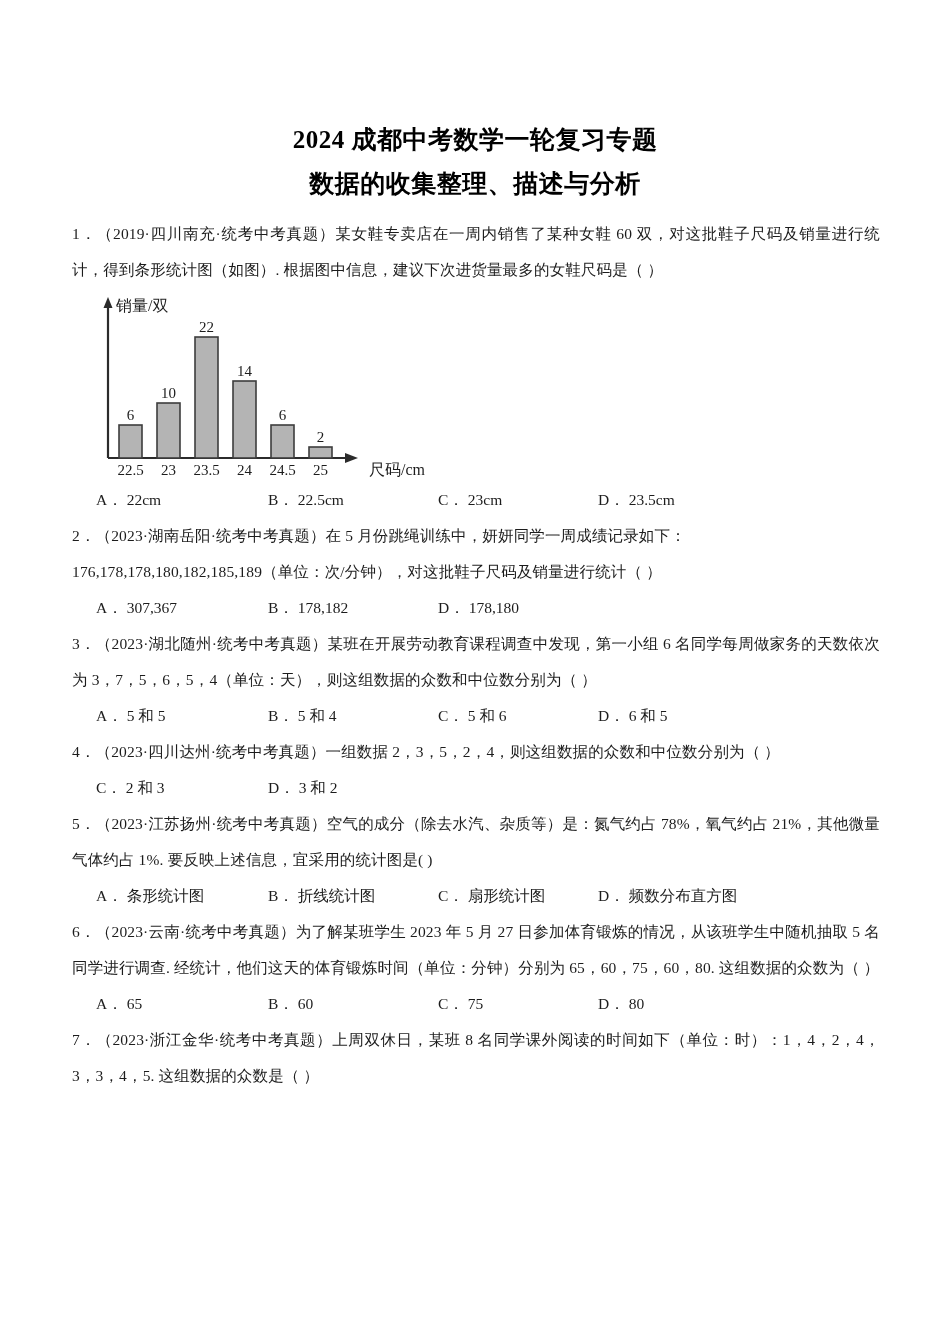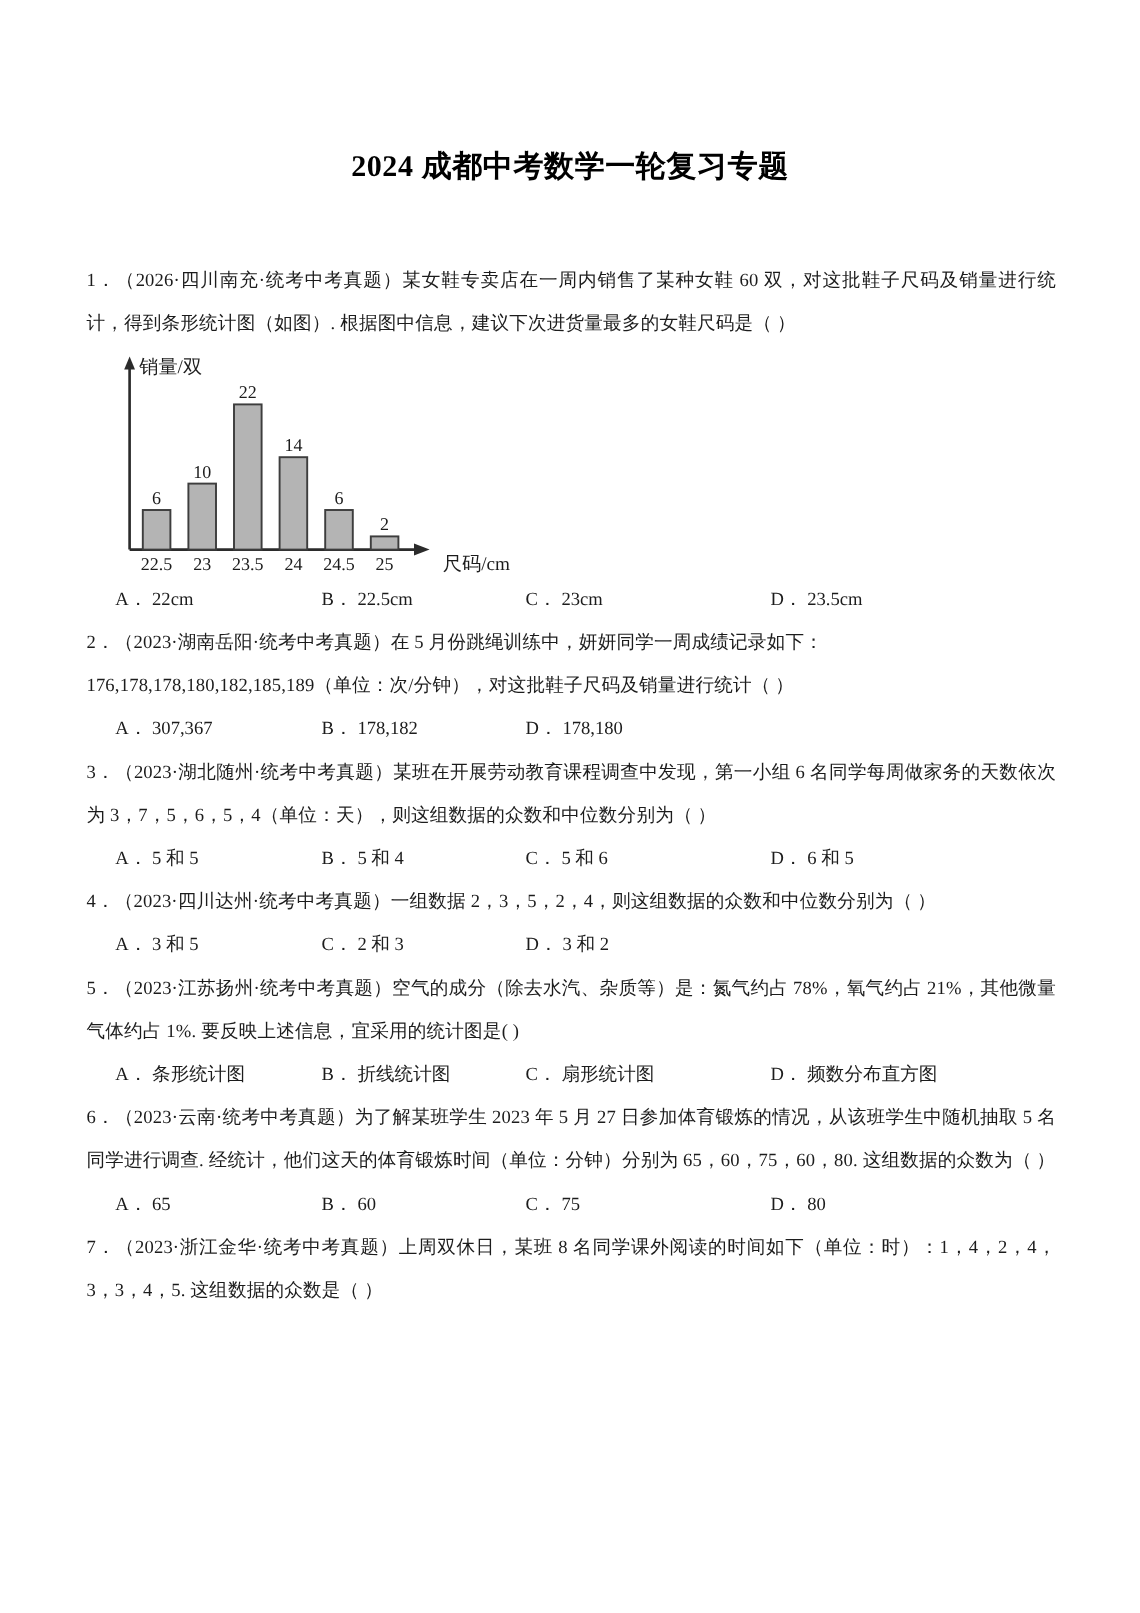--- a/index.html
+++ b/index.html
@@ -74,47 +74,48 @@
     font-size: 15.5px;
     line-height: 36px;
     color: #1c1c1c;
   }
   .opt {
     flex: 0 0 auto;
   }
   .opt:nth-child(1) { width: 172px; margin-left: 24px; }
   .opt:nth-child(2) { width: 170px; }
   .opt:nth-child(3) { width: 160px; }
-  .opt:nth-child(4) { width: auto; margin-left: 44px; }
+  .opt:nth-child(4) { width: auto; }
 
   .opt-label { margin-right: 4px; }
 
   
   .chart-wrap {
     position: relative;
     width: 380px;
     height: 188px;
     margin: 4px 0 2px 14px;
   }
   .chart-svg { display: block; }
 </style>
 </head>
 <body>
 
 <div class="page">
 
   <div class="title-block">
     <div class="doc-title">2024 成都中考数学一轮复习专题</div>
+    <div class="doc-title">数据的收集整理、描述与分析</div>
   </div>
 
   <div class="content">
 
 
     <div class="q-block">
-      <div class="q-text">1．（2026·四川南充·统考中考真题）某女鞋专卖店在一周内销售了某种女鞋 60 双，对这批鞋子尺码及销量进行统计，得到条形统计图（如图）. 根据图中信息，建议下次进货量最多的女鞋尺码是（    ）</div>
+      <div class="q-text">1．（2019·四川南充·统考中考真题）某女鞋专卖店在一周内销售了某种女鞋 60 双，对这批鞋子尺码及销量进行统计，得到条形统计图（如图）. 根据图中信息，建议下次进货量最多的女鞋尺码是（    ）</div>
 
       <div class="chart-wrap">
         <svg class="chart-svg" width="380" height="188" viewBox="0 0 380 188">
 
           <line x1="22" y1="14" x2="22" y2="166" stroke="#2b2b2b" stroke-width="2.2"></line>
           <polygon points="22,5 17.5,16 26.5,16" fill="#2b2b2b"></polygon>
 
           <line x1="22" y1="166" x2="262" y2="166" stroke="#2b2b2b" stroke-width="2.2"></line>
           <polygon points="272,166 259,161 259,171" fill="#2b2b2b"></polygon>
 
@@ -197,23 +198,20 @@
         <div class="opt">
           <span class="opt-label">D．</span><span>6 和 5</span>
         </div>
       </div>
     </div>
 
     <div class="q-block">
       <div class="q-text nowrapjust">4．（2023·四川达州·统考中考真题）一组数据 2，3，5，2，4，则这组数据的众数和中位数分别为（    ）</div>
       <div class="opts">
         <div class="opt">
-          <span class="opt-label">A．</span><span>3 和 5</span>
-        </div>
-        <div class="opt">
           <span class="opt-label">C．</span><span>2 和 3</span>
         </div>
         <div class="opt">
           <span class="opt-label">D．</span><span>3 和 2</span>
         </div>
       </div>
     </div>
 
     <div class="q-block">
       <div class="q-text">5．（2023·江苏扬州·统考中考真题）空气的成分（除去水汽、杂质等）是：氮气约占 78%，氧气约占 21%，其他微量气体约占 1%. 要反映上述信息，宜采用的统计图是(  )</div>

